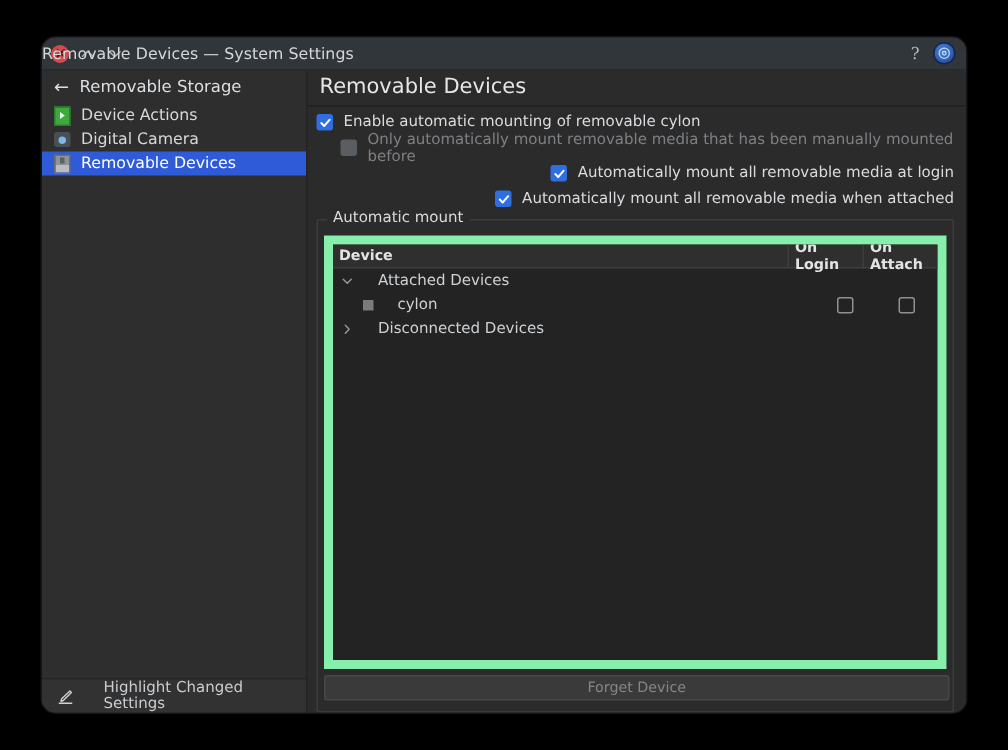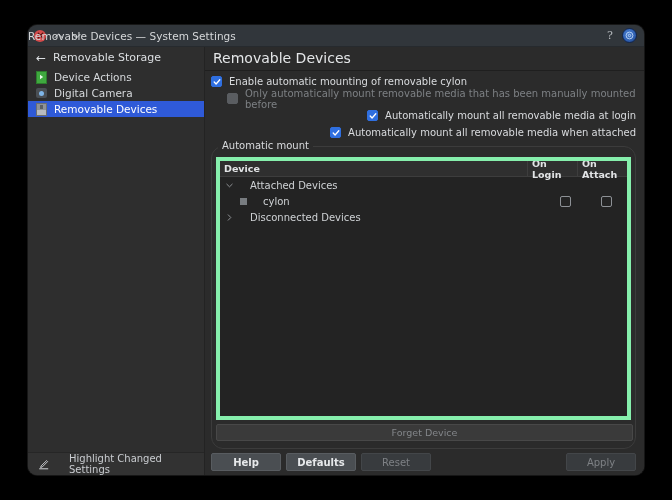--- a/index.html
+++ b/index.html
@@ -216,21 +216,21 @@
   }
   .cb.on { background: #2f6fe0; border: 1px solid #2f6fe0; }
   .cb.off { background: transparent; border: 1px solid #8d9196; }
   .cb.dis { background: #5a5d61; border: 1px solid #5a5d61; }
 
   
   #groupbox {
     margin-top: 5px;
     flex: 1;
     border: 1px solid #3c3c3c;
-    border-radius: 12px;
+    border-radius: 2px;
     position: relative;
     display: flex;
     flex-direction: column;
     min-height: 0;
     padding: 0;
   }
   #group-legend {
     position: absolute;
     top: -7px;
     left: 6px;
@@ -244,21 +244,21 @@
     display: flex;
     flex-direction: column;
     min-height: 0;
     padding: 10px 4px 4px 4px;
   }
 
   
   #tree {
     flex: 1;
     background: #232323;
-    border: 4px solid #86efac;
+    border: 6px solid #86efac;
     display: flex;
     flex-direction: column;
     min-height: 0;
     overflow: hidden;
   }
   #tree-header {
     display: flex;
     height: 15px;
     background: #2f2f2f;
     border-bottom: 1px solid #3d3d3d;
@@ -542,23 +542,16 @@
 
             <div id="forget-wrap">
               <div id="forget-btn">Forget Device</div>
             </div>
 
           </div>
         </div>
 
       </div>
 
-      <div id="btnbar">
-        <div class="btn">Help</div>
-        <div class="btn">Defaults</div>
-        <div class="btn disabled">Reset</div>
-        <div class="spacer"></div>
-        <div class="btn disabled">Apply</div>
-      </div>
 
     </div>
   </div>
 </div>
 
 </body></html>

